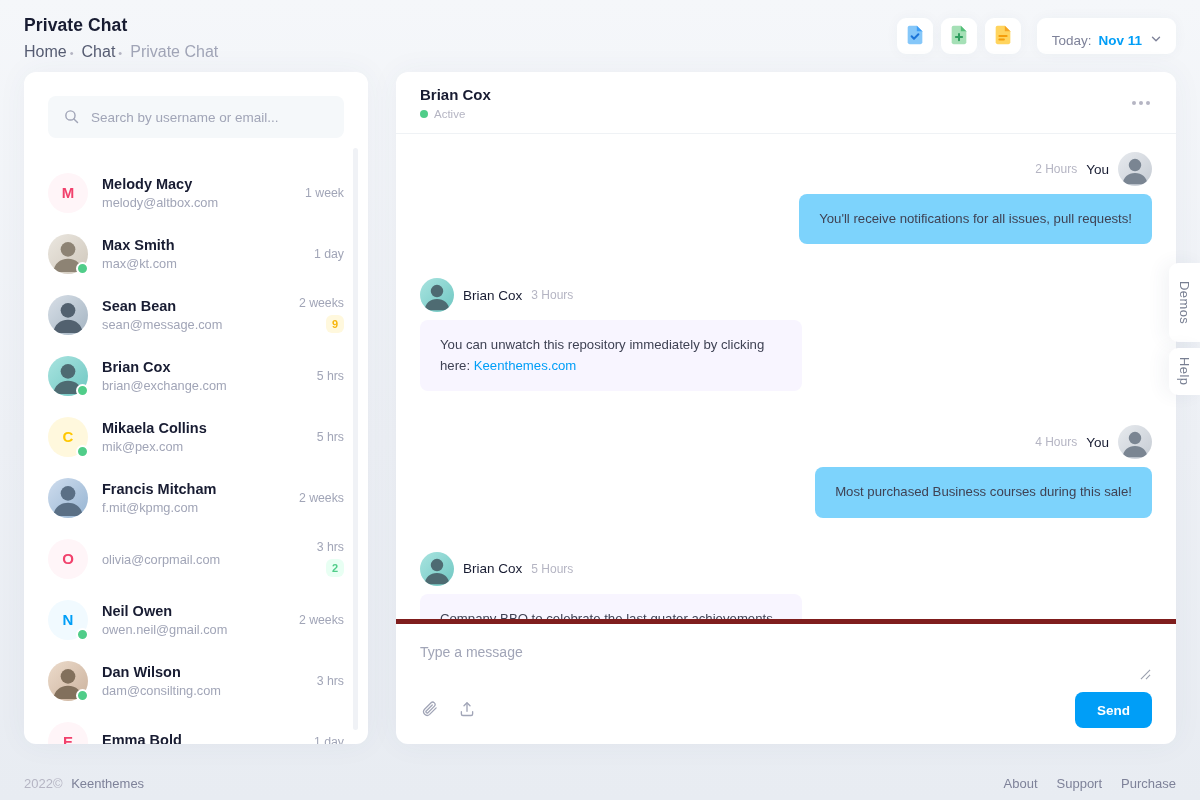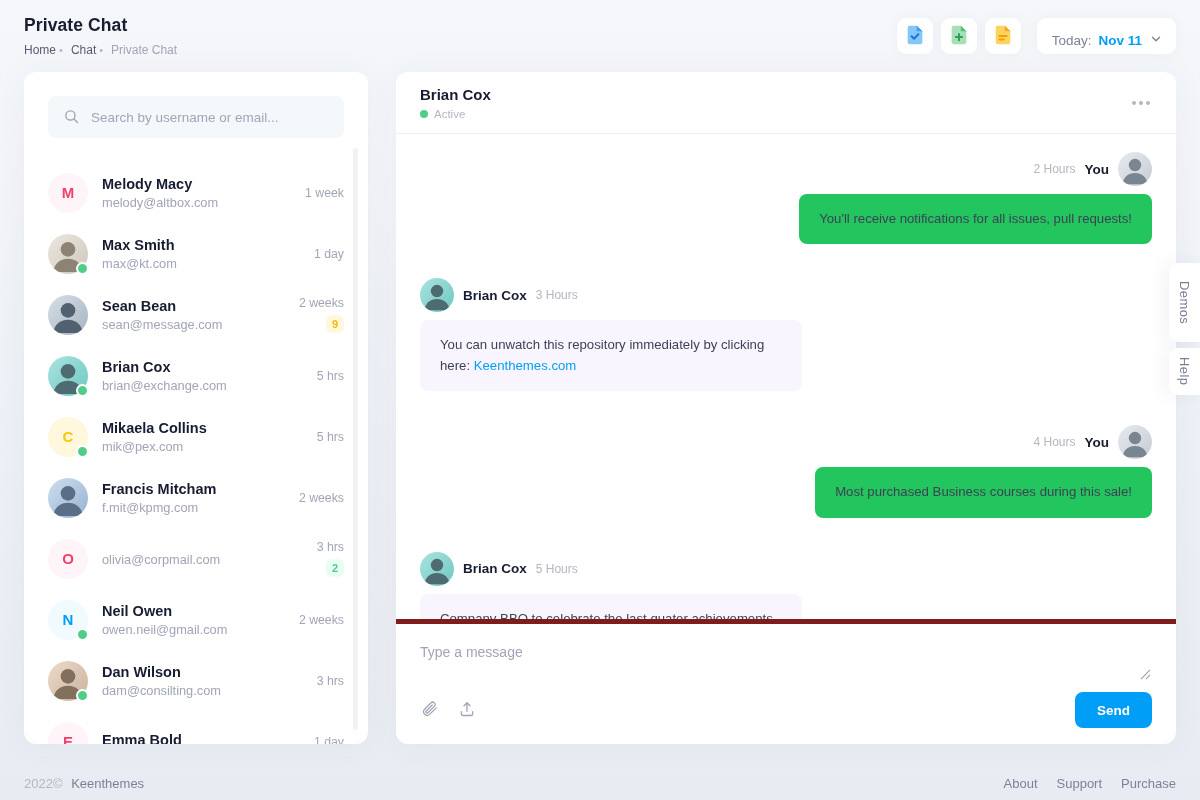--- a/index.html
+++ b/index.html
@@ -5,21 +5,21 @@
   * { margin:0; padding:0; box-sizing:border-box; }
   html,body { width:1200px; height:800px; overflow:hidden; }
   body { font-family:"Liberation Sans","DejaVu Sans",sans-serif; }
   .app { position:relative; width:1200px; height:800px; overflow:hidden;
          background:linear-gradient(180deg,#f5f7fa 0%,#edf0f5 55%,#e8ecf2 100%); }
 
   
   .topbar { position:absolute; top:0; left:0; right:0; height:72px;
             display:flex; justify-content:space-between; align-items:flex-start; padding:15px 24px 0; }
   .page-title { font-size:17.5px; font-weight:700; color:#181c32; letter-spacing:.1px; }
-  .breadcrumb { margin-top:7px; display:flex; align-items:center; font-size:12px; }
+  .breadcrumb { margin-top:7px; display:flex; align-items:center; font-size:16px; }
   .bc-item { cursor:default; }
   .bc-dark { color:#565c72; cursor:pointer; }
   .bc-muted { color:#a1a5b7; }
   .bc-item:not(:last-child)::after { content:"•"; color:#b5b5c3; margin:0 8px 0 3px; font-size:11px; }
   .topbar-right { display:flex; align-items:center; gap:8px; margin-top:3px; }
   .icon-btn { width:36px; height:36px; background:#fff; border:none; border-radius:9px;
               display:flex; align-items:center; justify-content:center; cursor:pointer;
               box-shadow:0 0 14px rgba(56,71,109,.04); }
   .date-chip { height:36px; background:#fff; border:none; border-radius:9px; margin-left:8px;
                display:flex; align-items:center; gap:7px; padding:8px 13px 0 15px; cursor:pointer;
@@ -79,25 +79,25 @@
   .menu-dots { display:flex; gap:3px; cursor:pointer; padding:6px 2px; }
   .menu-dots i { width:4px; height:4px; border-radius:50%; background:#b5b5c3; }
   .chat-body { flex:1; padding:18px 24px 8px; display:flex; flex-direction:column; gap:34px; overflow:hidden; }
   .msg { display:flex; flex-direction:column; }
   .msg.in { align-items:flex-start; }
   .msg.out { align-items:flex-end; }
   .msg-header { display:flex; align-items:center; gap:9px; margin-bottom:8px; }
   .msg.out .msg-header { flex-direction:row-reverse; }
   .msg-avatar { width:34px; height:34px; border-radius:50%; overflow:hidden; flex:none;
                 display:flex; align-items:center; justify-content:center; }
-  .msg-author { font-size:13.5px; font-weight:700; color:#181c32; cursor:pointer; }
+  .msg-author { font-size:13.5px; font-weight:400; color:#181c32; cursor:pointer; }
   .msg-time { font-size:12px; color:#b5b5c3; }
   .bubble { border-radius:8px; padding:15px 20px; font-size:13.2px; line-height:1.55; color:#3f4254; }
   .msg.in .bubble { background:#f8f5ff; max-width:382px; }
-  .msg.out .bubble { background:#22c55e; max-width:520px; }
+  .msg.out .bubble { background:#7dd3fc; max-width:520px; }
   .msg-link { color:#009ef7; cursor:pointer; text-decoration:none; }
 
   .chat-footer { flex:none; border-top:5px solid #7f1d1d; padding:13px 24px 16px; }
   .composer-wrap { position:relative; }
   .composer { width:100%; height:46px; border:none; outline:none; resize:none; background:transparent;
               font-family:inherit; font-size:14px; color:#3f4254; padding:7px 20px 0 0; }
   .composer::placeholder { color:#a1a5b7; }
   .resize-handle { position:absolute; right:1px; bottom:3px; }
   .composer-actions { display:flex; align-items:center; gap:4px; margin-top:5px; }
   .tool-btn { width:34px; height:36px; background:none; border:none; display:flex; align-items:center;

